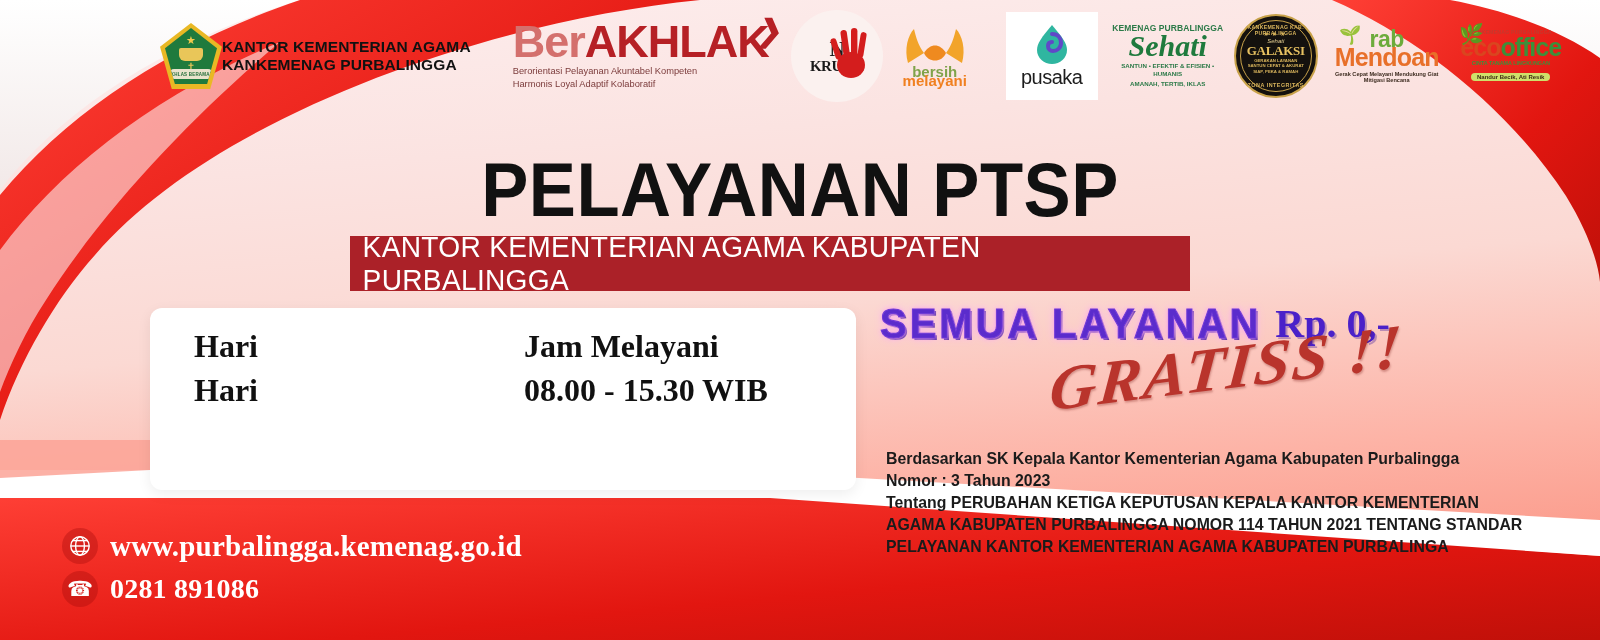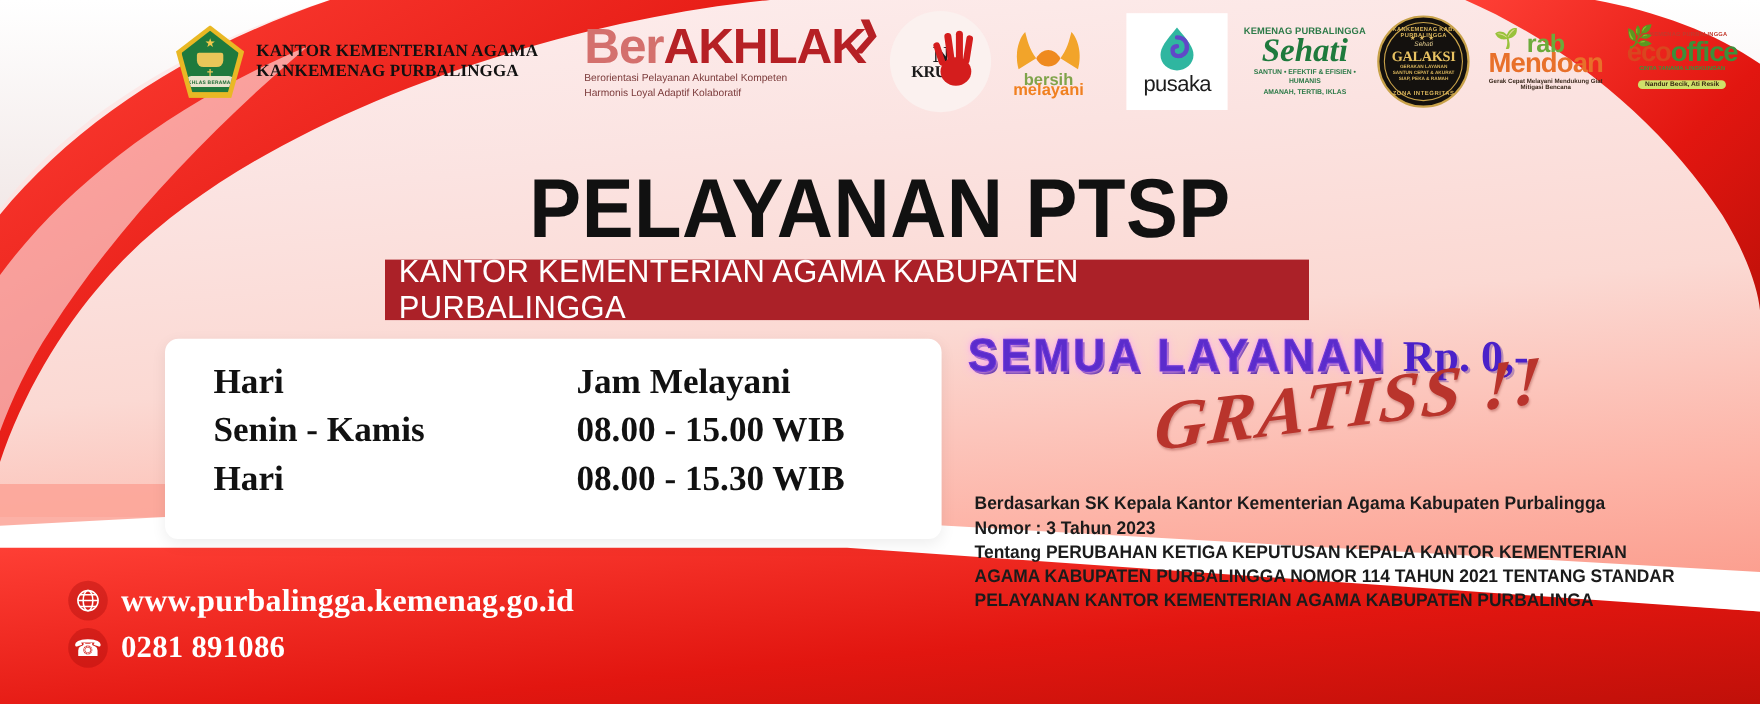--- a/index.html
+++ b/index.html
@@ -39,21 +39,21 @@
     width:52px;height:56px;background:#1f7a3d;
     clip-path:polygon(50% 0%,100% 36%,81% 100%,19% 100%,0% 36%);
     position:relative;
   }
   .crest-star{position:absolute;left:50%;top:7px;transform:translateX(-50%);color:#f2c94c;font-size:11px;line-height:1;}
   .crest-book{position:absolute;left:50%;top:20px;transform:translateX(-50%);width:24px;height:13px;background:#e9c659;border-radius:2px 2px 6px 6px;}
   .crest-quill{position:absolute;left:50%;top:33px;transform:translateX(-50%);color:#e9c659;font-size:10px;}
   .crest-ribbon{position:absolute;left:50%;bottom:5px;transform:translateX(-50%);width:44px;height:10px;background:#e9e3cd;border-radius:5px;
                 font-size:4.5px;color:#1f6b36;display:flex;align-items:center;justify-content:center;letter-spacing:.2px;font-weight:bold;}
 
-  #kemenag-text { margin-left:11px; line-height:1.18;font-family:Liberation Serif, serif; }
+  #kemenag-text { line-height:1.18; }
   #kemenag-text div { font-size:15.5px; font-weight:bold; color:#111; letter-spacing:.1px; white-space:nowrap; }
 
   
   #berakhlak { position:relative; margin-left:14px; }
   #berakhlak .ba-main { font-size:45px; font-weight:bold; color:#b62025; letter-spacing:-1px; line-height:.95; }
   #berakhlak .ba-main .soft { color:#d4706d; }
   #berakhlak .ba-sub { font-size:9.3px; color:#7b3b3b; line-height:1.26; white-space:nowrap; margin-top:2px;}
   #berakhlak .ba-arrow {
     position:absolute; right:-14px; top:-8px; color:#b62025; font-size:30px; font-weight:bold;
     transform:skewX(-12deg);
@@ -365,24 +365,20 @@
   </div>
 
   <div id="schedule-card">
     <table>
       <tbody>
           <tr class="head">
         <td class="col-day">Hari</td>
         <td>Jam  Melayani</td>
       </tr>
       <tr>
-        <td class="col-day">Senin - Kamis</td>
-        <td>08.00 - 15.00 WIB</td>
-      </tr>
-      <tr>
         <td class="col-day">Hari</td>
         <td>08.00 - 15.30 WIB</td>
       </tr>
     </tbody>
       </table>
   </div>
 
   <div id="promo">
     <div id="semua-layanan-row">
       <span id="semua-layanan">SEMUA  LAYANAN</span><span id="rp-nol">Rp. 0,-</span>

